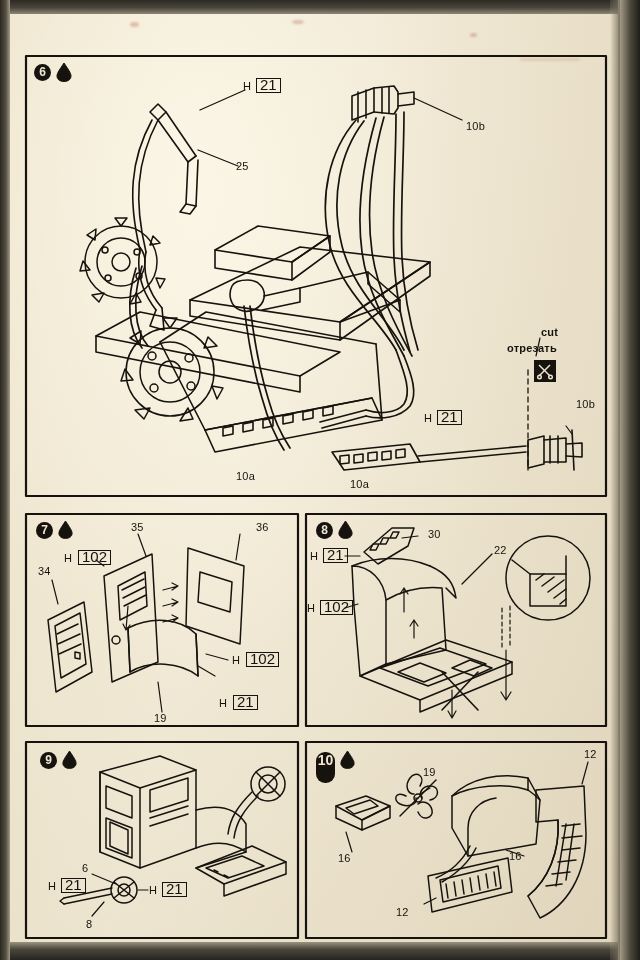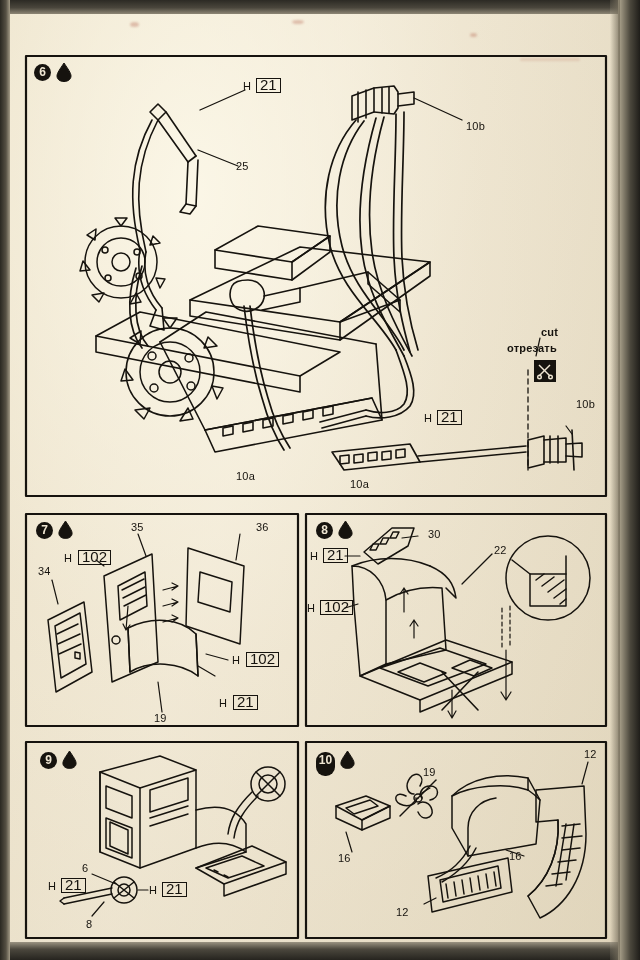--- a/index.html
+++ b/index.html
@@ -98,21 +98,21 @@
     width: 17px; height: 17px;
     border-radius: 50%;
     background: #16130e;
     color: #efe6d2;
     font-size: 12px;
     font-weight: bold;
     text-align: center;
     line-height: 17px;
     font-family: "Liberation Sans", sans-serif;
   }
-  .stepnum.wide { width: 19px; height: 24px; border-radius: 9px; line-height:17px; font-size:12px;}
+  .stepnum.wide { width: 19px; height: 31px; border-radius: 9px; line-height:17px; font-size:14px;}
   .cutbox {
     position: absolute;
     z-index: 5;
     width: 22px; height: 22px;
     background: #16130e;
   }
 </style>
 </head>
 <body>
 

